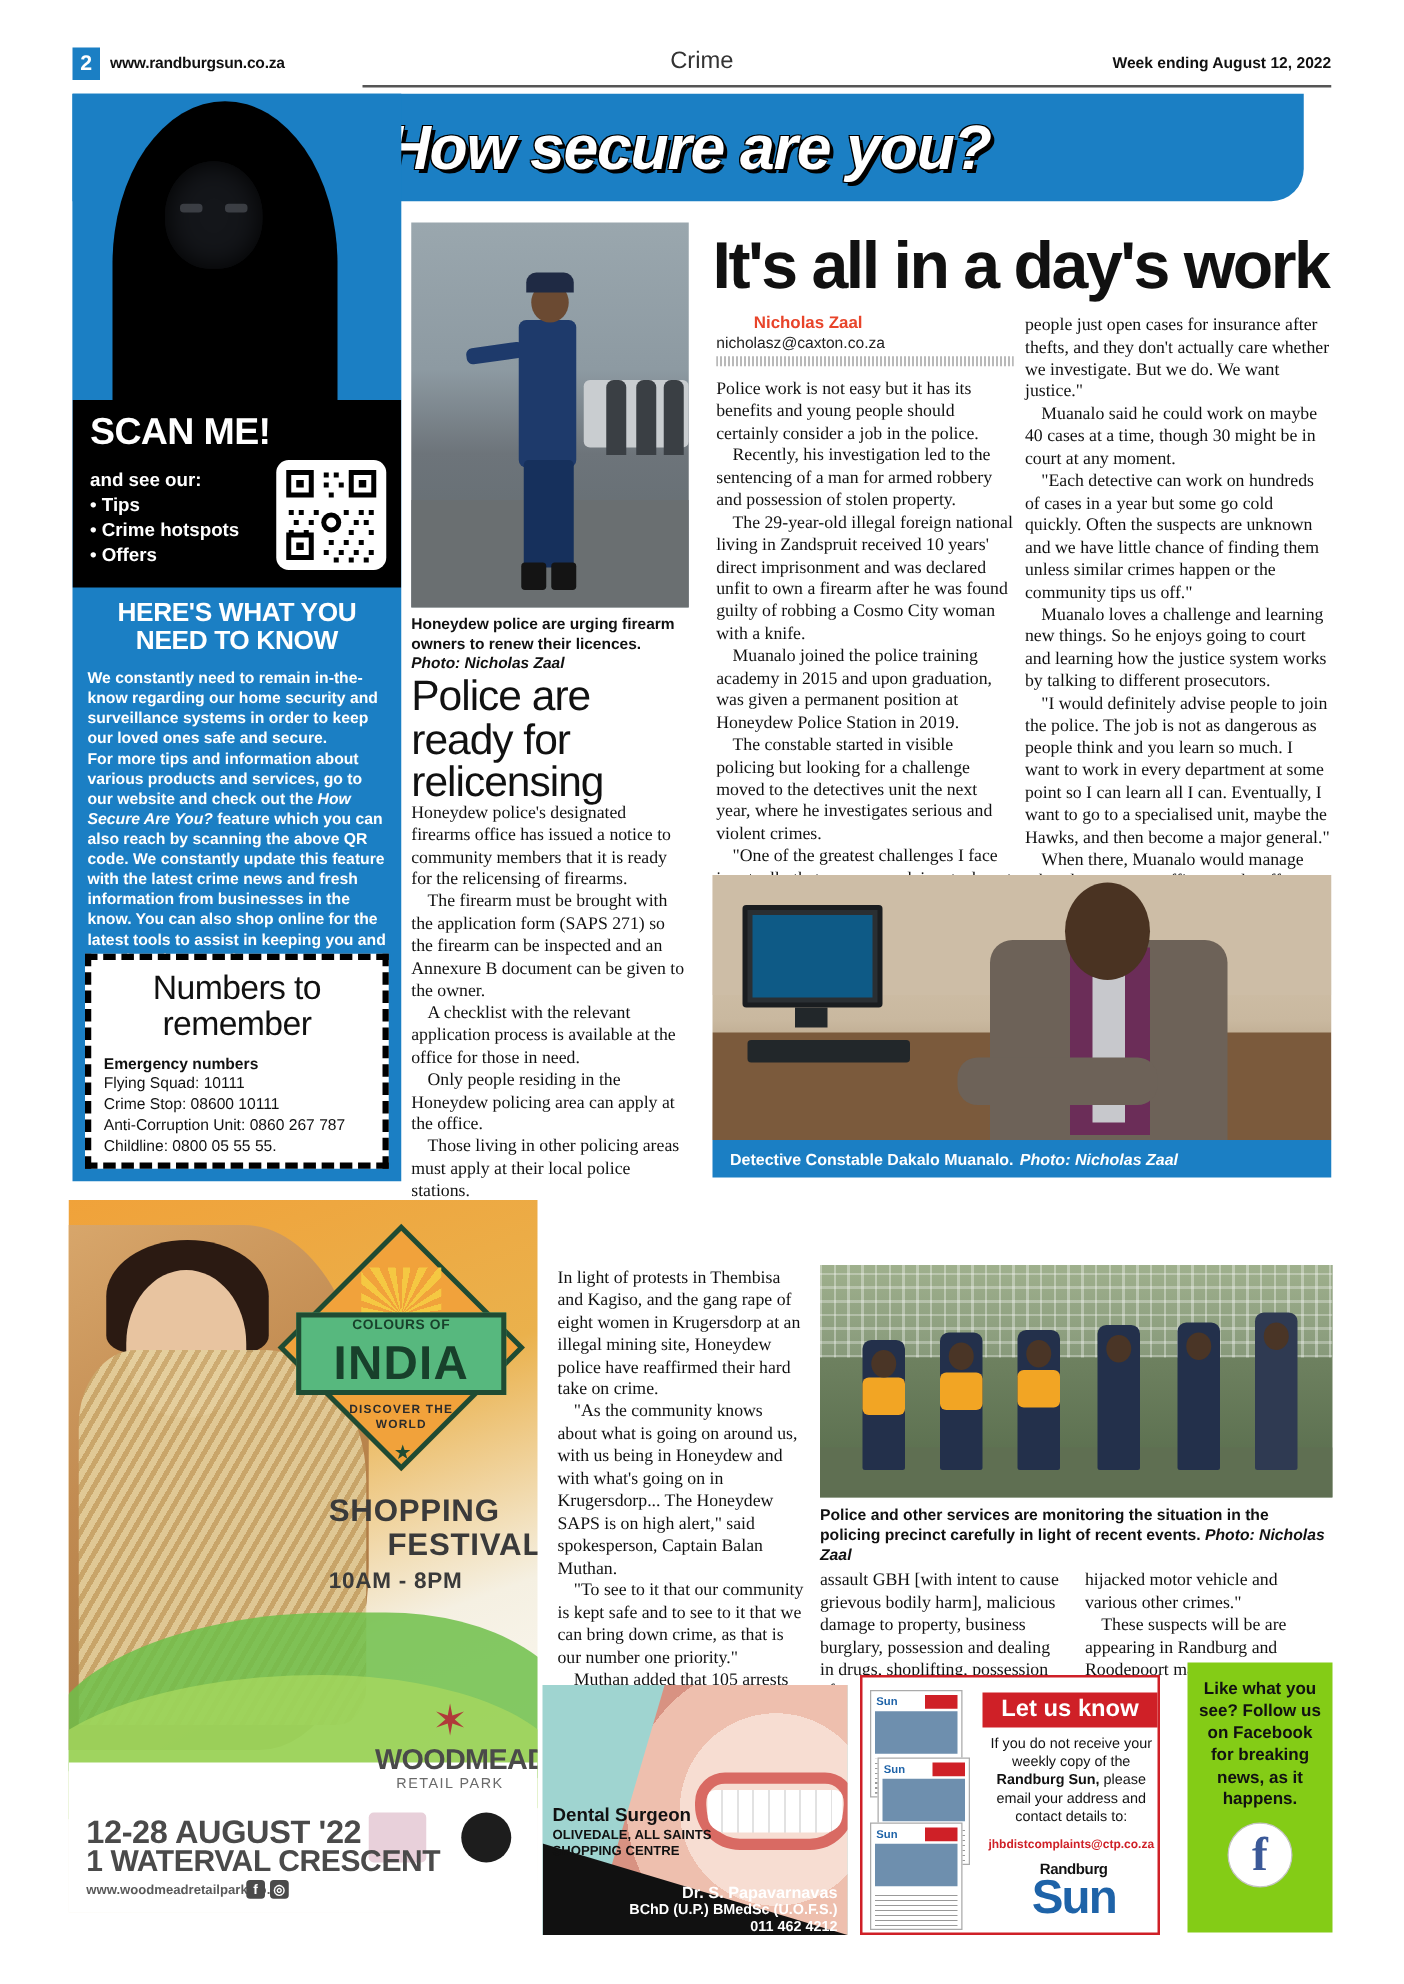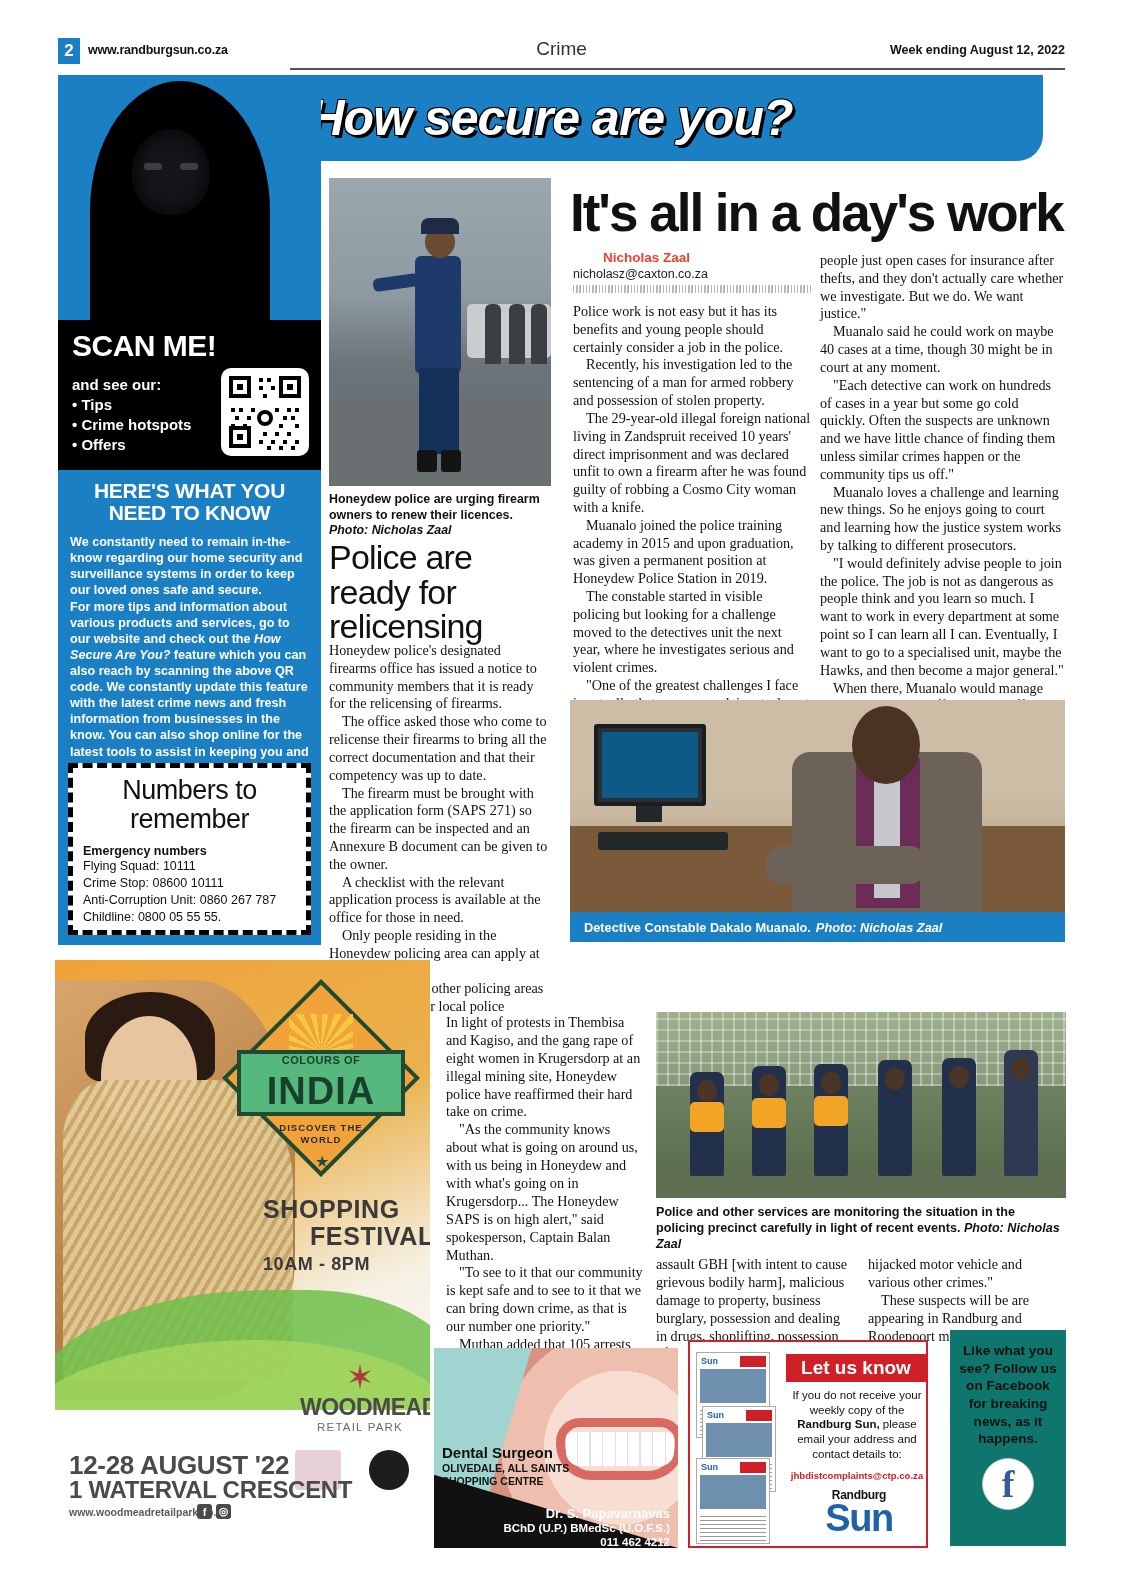--- a/index.html
+++ b/index.html
@@ -352,21 +352,21 @@
     text-align: center; line-height: 1.28; }
   .lu-body b { font-weight: bold; }
   .lu-mail { position: absolute; left: 94px; top: 128px; width: 146px; text-align: center;
     font-size: 9.6px; font-weight: bold; color: #cf2027; }
   .lu-logo { position: absolute; left: 100px; top: 146px; width: 138px; text-align: center; }
   .lu-logo-sm { font-size: 12px; font-weight: bold; color: #111; letter-spacing: -.3px; }
   .lu-logo-big { font-size: 38px; font-weight: bold; color: #1e63a8; line-height: .85; letter-spacing: -1.5px;}
 
   .ad-fb {
     position: absolute; left: 950px; top: 1330px; width: 116px; height: 216px;
-    background: #0f766e; text-align: center; padding-top: 12px;
+    background: #84cc16; text-align: center; padding-top: 12px;
   }
   .fb-text { font-size: 13.6px; font-weight: bold; color: #111; line-height: 1.3; padding: 0 8px;}
   .fb-circle { margin: 10px auto 0 auto; width: 52px; height: 52px; border-radius: 50%;
     background: #fff; border: 1px solid #c4c4c4; color: #3b5998; font-size: 38px; font-weight: bold;
     line-height: 50px; font-family: "Liberation Serif", serif;}
 </style>
 </head>
 <body>
 
 <div class="page">
@@ -487,21 +487,20 @@
   </div>
 
   <div class="cap-fire">
     <span>Honeydew police are urging firearm owners to renew their licences.</span>
     <em>Photo: Nicholas Zaal</em>
   </div>
 
   <div class="relic-head">Police are ready for relicensing</div>
   <div class="relic-body">
     <p class="first">Honeydew police's designated firearms office has issued a notice to community members that it is ready for the relicensing of firearms.</p>
-    <p>The office asked those who come to relicense their firearms to bring all the correct documentation and that their competency was up to date.</p>
     <p>The firearm must be brought with the application form (SAPS 271) so the firearm can be inspected and an Annexure B document can be given to the owner.</p>
     <p>A checklist with the relevant application process is available at the office for those in need.</p>
     <p>Only people residing in the Honeydew policing area can apply at the office.</p>
     <p>Those living in other policing areas must apply at their local police stations.</p>
   </div>
 
   <div class="main-head">It's all in a day's work</div>
   <div class="byline-name">Nicholas Zaal</div>
   <div class="byline-mail">nicholasz@caxton.co.za</div>
   <div class="byline-rule"></div>

